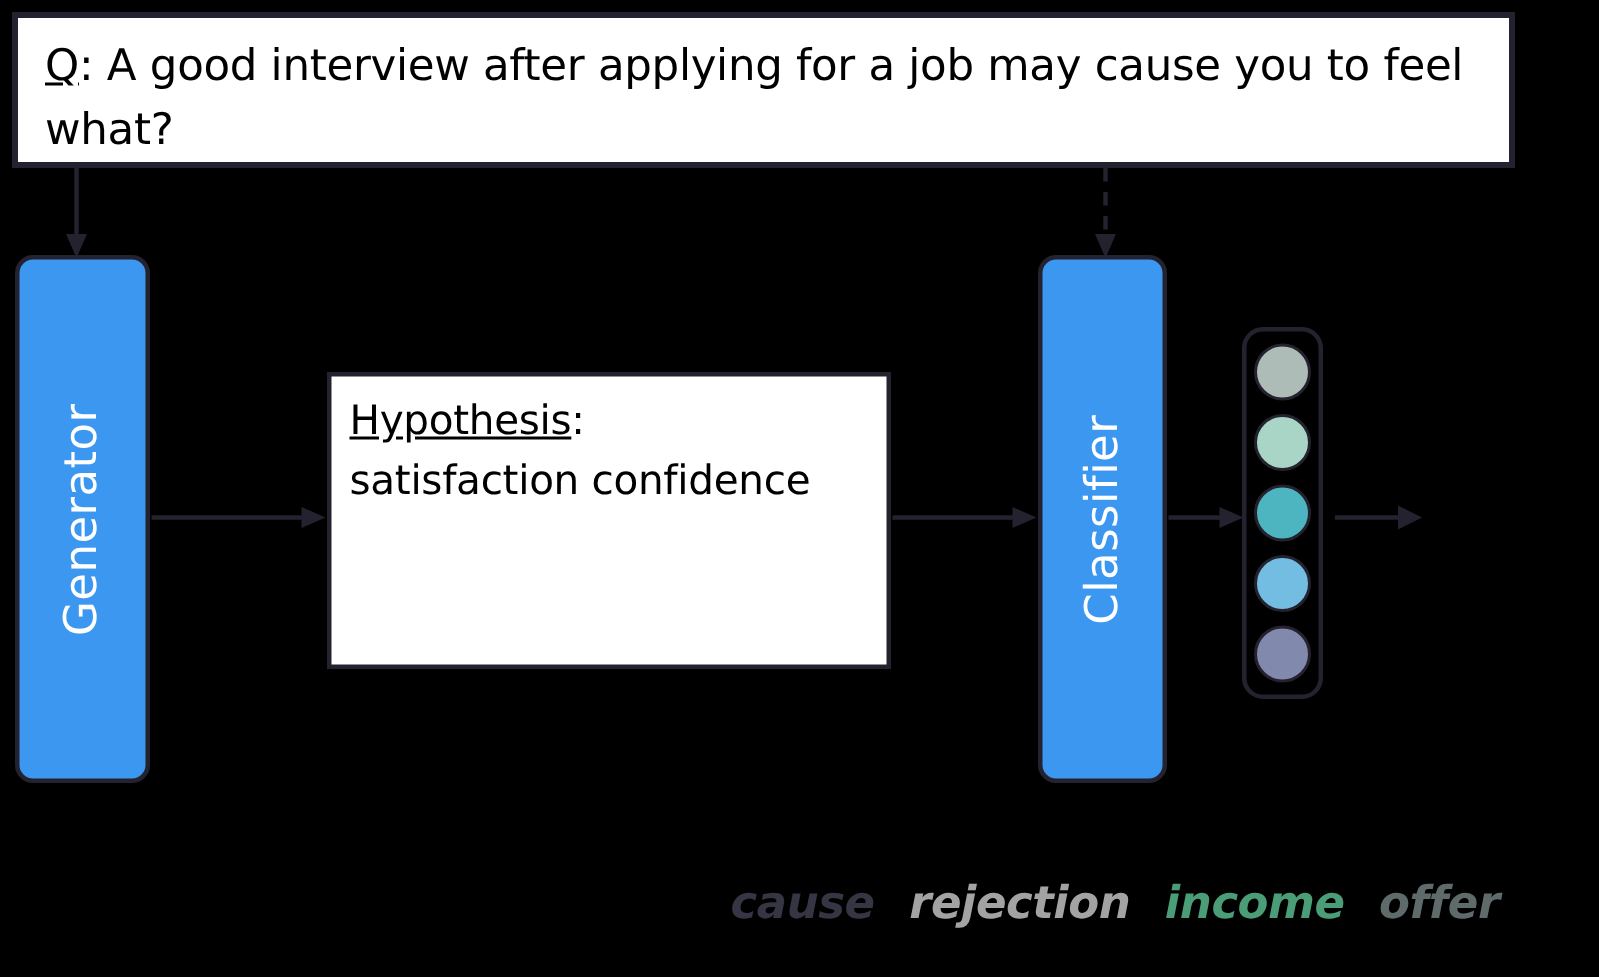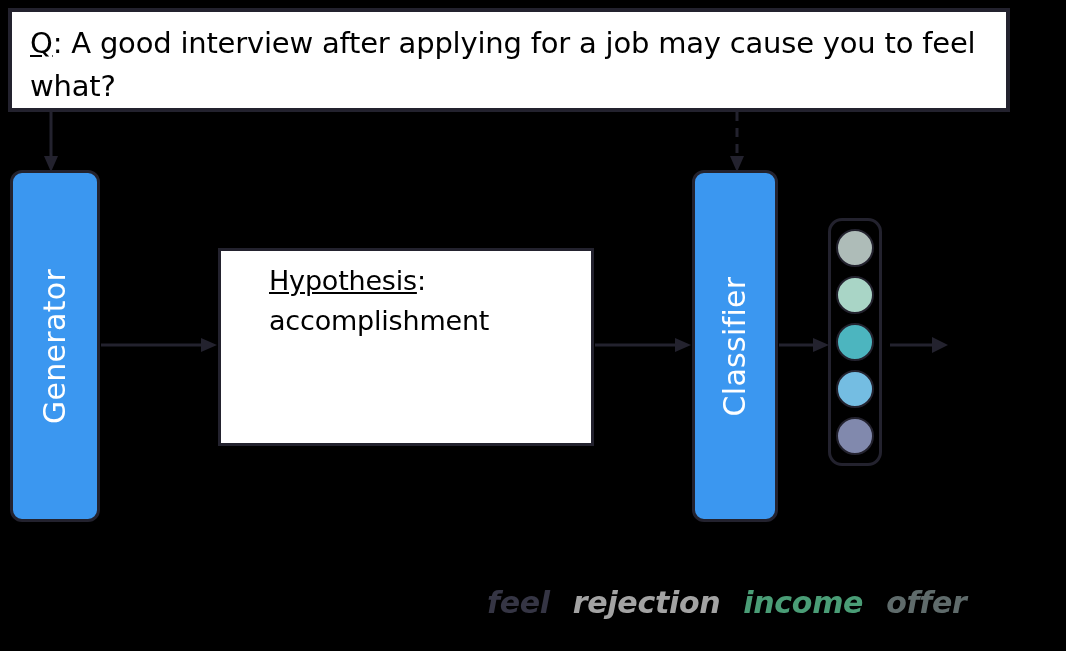--- a/index.html
+++ b/index.html
@@ -92,21 +92,20 @@
     box-sizing: border-box;
     padding: 10px 0 0 12px;
   }
   .hline {
     font-family: "DejaVu Sans", sans-serif;
     font-size: 27px;
     line-height: 40px;
     color: #000000;
     letter-spacing: -0.2px;
     white-space: nowrap;
-    margin-left: 36px;
   }
   .hhead {
     text-decoration: underline;
     text-underline-offset: 2px;
   }
 
   
   .arrow-svg {
     position: absolute;
     overflow: visible;
@@ -179,21 +178,21 @@
     <span class="block-label">Generator</span>
   </div>
 
   <svg class="arrow-svg" style="left:101px; top:330px;" width="118" height="30" viewBox="0 0 118 30">
     <line x1="0" y1="15" x2="104" y2="15" stroke="#23222e" stroke-width="3"></line>
     <polygon points="116,15 100,8 100,22" fill="#23222e"></polygon>
   </svg>
 
   <div class="hbox">
     <div class="hline"><span class="hhead">Hypothesis</span><span>:</span></div>
-    <div class="hline">accomplishment</div>
+    <div class="hline">satisfaction confidence</div>
   </div>
 
   <svg class="arrow-svg" style="left:595px; top:330px;" width="98" height="30" viewBox="0 0 98 30">
     <line x1="0" y1="15" x2="84" y2="15" stroke="#23222e" stroke-width="3"></line>
     <polygon points="96,15 80,8 80,22" fill="#23222e"></polygon>
   </svg>
 
   <div class="block" id="classifier-block">
     <span class="block-label">Classifier</span>
   </div>
@@ -210,19 +209,19 @@
     <div class="dot" style="background: rgb(116, 189, 226);"></div>
     <div class="dot" style="background: rgb(129, 137, 173);"></div>
   </div>
 
   <svg class="arrow-svg" style="left:890px; top:330px;" width="62" height="30" viewBox="0 0 62 30">
     <line x1="0" y1="15" x2="46" y2="15" stroke="#23222e" stroke-width="3"></line>
     <polygon points="58,15 42,7 42,23" fill="#23222e"></polygon>
   </svg>
 
   <div id="word-row">
-    <span class="word" style="color: rgb(53, 53, 68);">feel</span>
+    <span class="word" style="color: rgb(53, 53, 68);">cause</span>
     <span class="word" style="color: #a3a3a3;">rejection</span>
     <span class="word" style="color: rgb(74, 157, 118);">income</span>
     <span class="word" style="color: rgb(95, 107, 107);">offer</span>
   </div>
 
 </div>
 
 </body></html>

